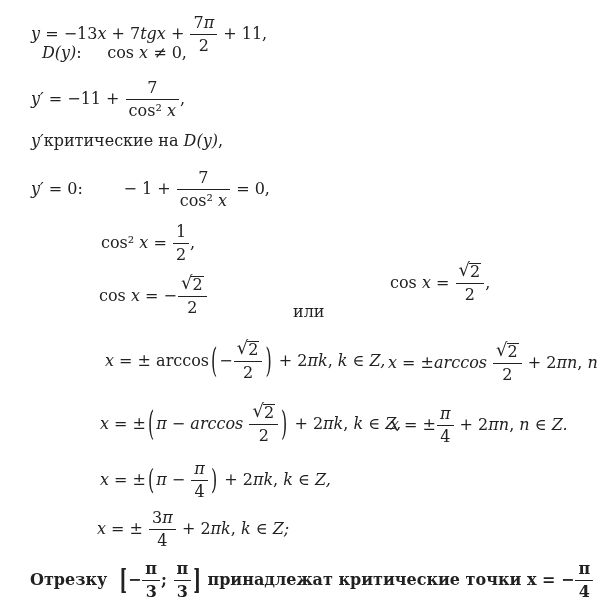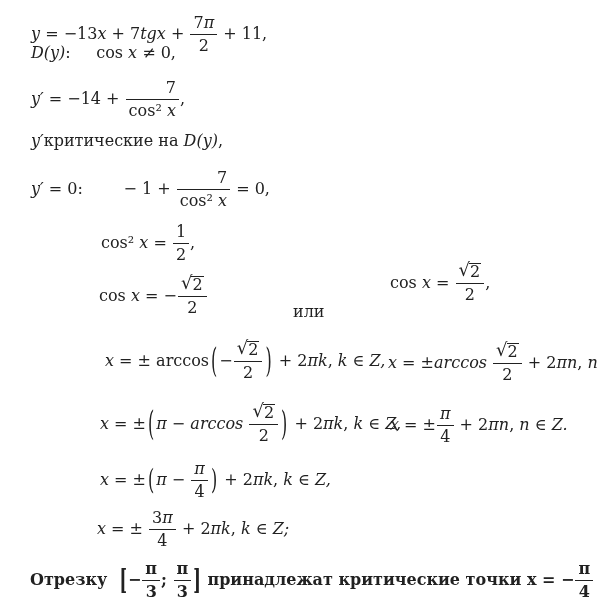--- a/index.html
+++ b/index.html
@@ -4,36 +4,36 @@
 <style>
   html,body{margin:0;padding:0;}
   body{
     width:600px;height:615px;background:#ffffff;overflow:hidden;position:relative;
     font-family:"DejaVu Serif","Liberation Serif",serif;color:#212121;
   }
   .line{position:absolute;white-space:pre;font-size:16px;line-height:1.2;}
   .v{font-style:italic;}
   .bold{font-weight:bold;}
   .frac{display:inline-block;vertical-align:middle;text-align:center;line-height:1;margin:0 1px;}
-  .num{display:block;padding:1px 3px 2px;border-bottom:1px solid currentColor;line-height:1.15;text-align:right;}
+  .num{display:block;padding:1px 3px 2px;border-bottom:1px solid currentColor;line-height:1.15;}
   .den{display:block;padding:2px 3px 1px;line-height:1.15;}
   .rad{font-size:18px;line-height:1;position:relative;top:-1px;margin-right:-1px;}
   .radand{display:inline-block;border-top:1px solid currentColor;padding:0 1px;line-height:1.05;}
   .bigp{display:inline-block;transform:scale(1,2.05);vertical-align:middle;position:relative;top:-1px;padding:0 2px;}
   .bigp.small{transform:scale(1,1.7);}
   .bigbr{display:inline-block;transform:scale(1,1.8);vertical-align:middle;position:relative;top:-1px;padding:0 1px;}
 </style>
 </head>
 <body>
 
 <div class="line" style="left:31px;top:13px"><span class="v">y</span><span> = −13</span><span class="v">x</span><span> + 7</span><span class="v">tgx</span><span> + </span><span class="frac"><span class="num"><span>7</span><span class="v">π</span></span><span class="den">2</span></span><span> + 11,</span></div>
 
-<div class="line" style="left:31px;top:43px"><span class="v">D(y)</span><span>:     cos </span><span class="v">x</span><span> ≠ 0,</span></div>
+<div class="line" style="left:42px;top:43px"><span class="v">D(y)</span><span>:     cos </span><span class="v">x</span><span> ≠ 0,</span></div>
 
-<div class="line" style="left:31px;top:78px"><span class="v">y′</span><span> = −14 + </span><span class="frac"><span class="num">7</span><span class="den"><span>cos² </span><span class="v">x</span></span></span><span>,</span></div>
+<div class="line" style="left:31px;top:78px"><span class="v">y′</span><span> = −11 + </span><span class="frac"><span class="num">7</span><span class="den"><span>cos² </span><span class="v">x</span></span></span><span>,</span></div>
 
 <div class="line" style="left:31px;top:131px"><span class="v">y′</span><span>критические на </span><span class="v">D(y)</span><span>,</span></div>
 
 <div class="line" style="left:31px;top:168px"><span class="v">y′</span><span> = 0:        − 1 + </span><span class="frac"><span class="num">7</span><span class="den"><span>cos² </span><span class="v">x</span></span></span><span> = 0,</span></div>
 
 <div class="line" style="left:101px;top:222px"><span>cos² </span><span class="v">x</span><span> = </span><span class="frac"><span class="num">1</span><span class="den">2</span></span><span>,</span></div>
 
 <div class="line" style="left:99px;top:274px"><span>cos </span><span class="v">x</span><span> = −</span><span class="frac"><span class="num"><span class="rad">√</span><span class="radand">2</span></span><span class="den">2</span></span></div>
 
 <div class="line" style="left:293px;top:302px"><span>или</span></div>

